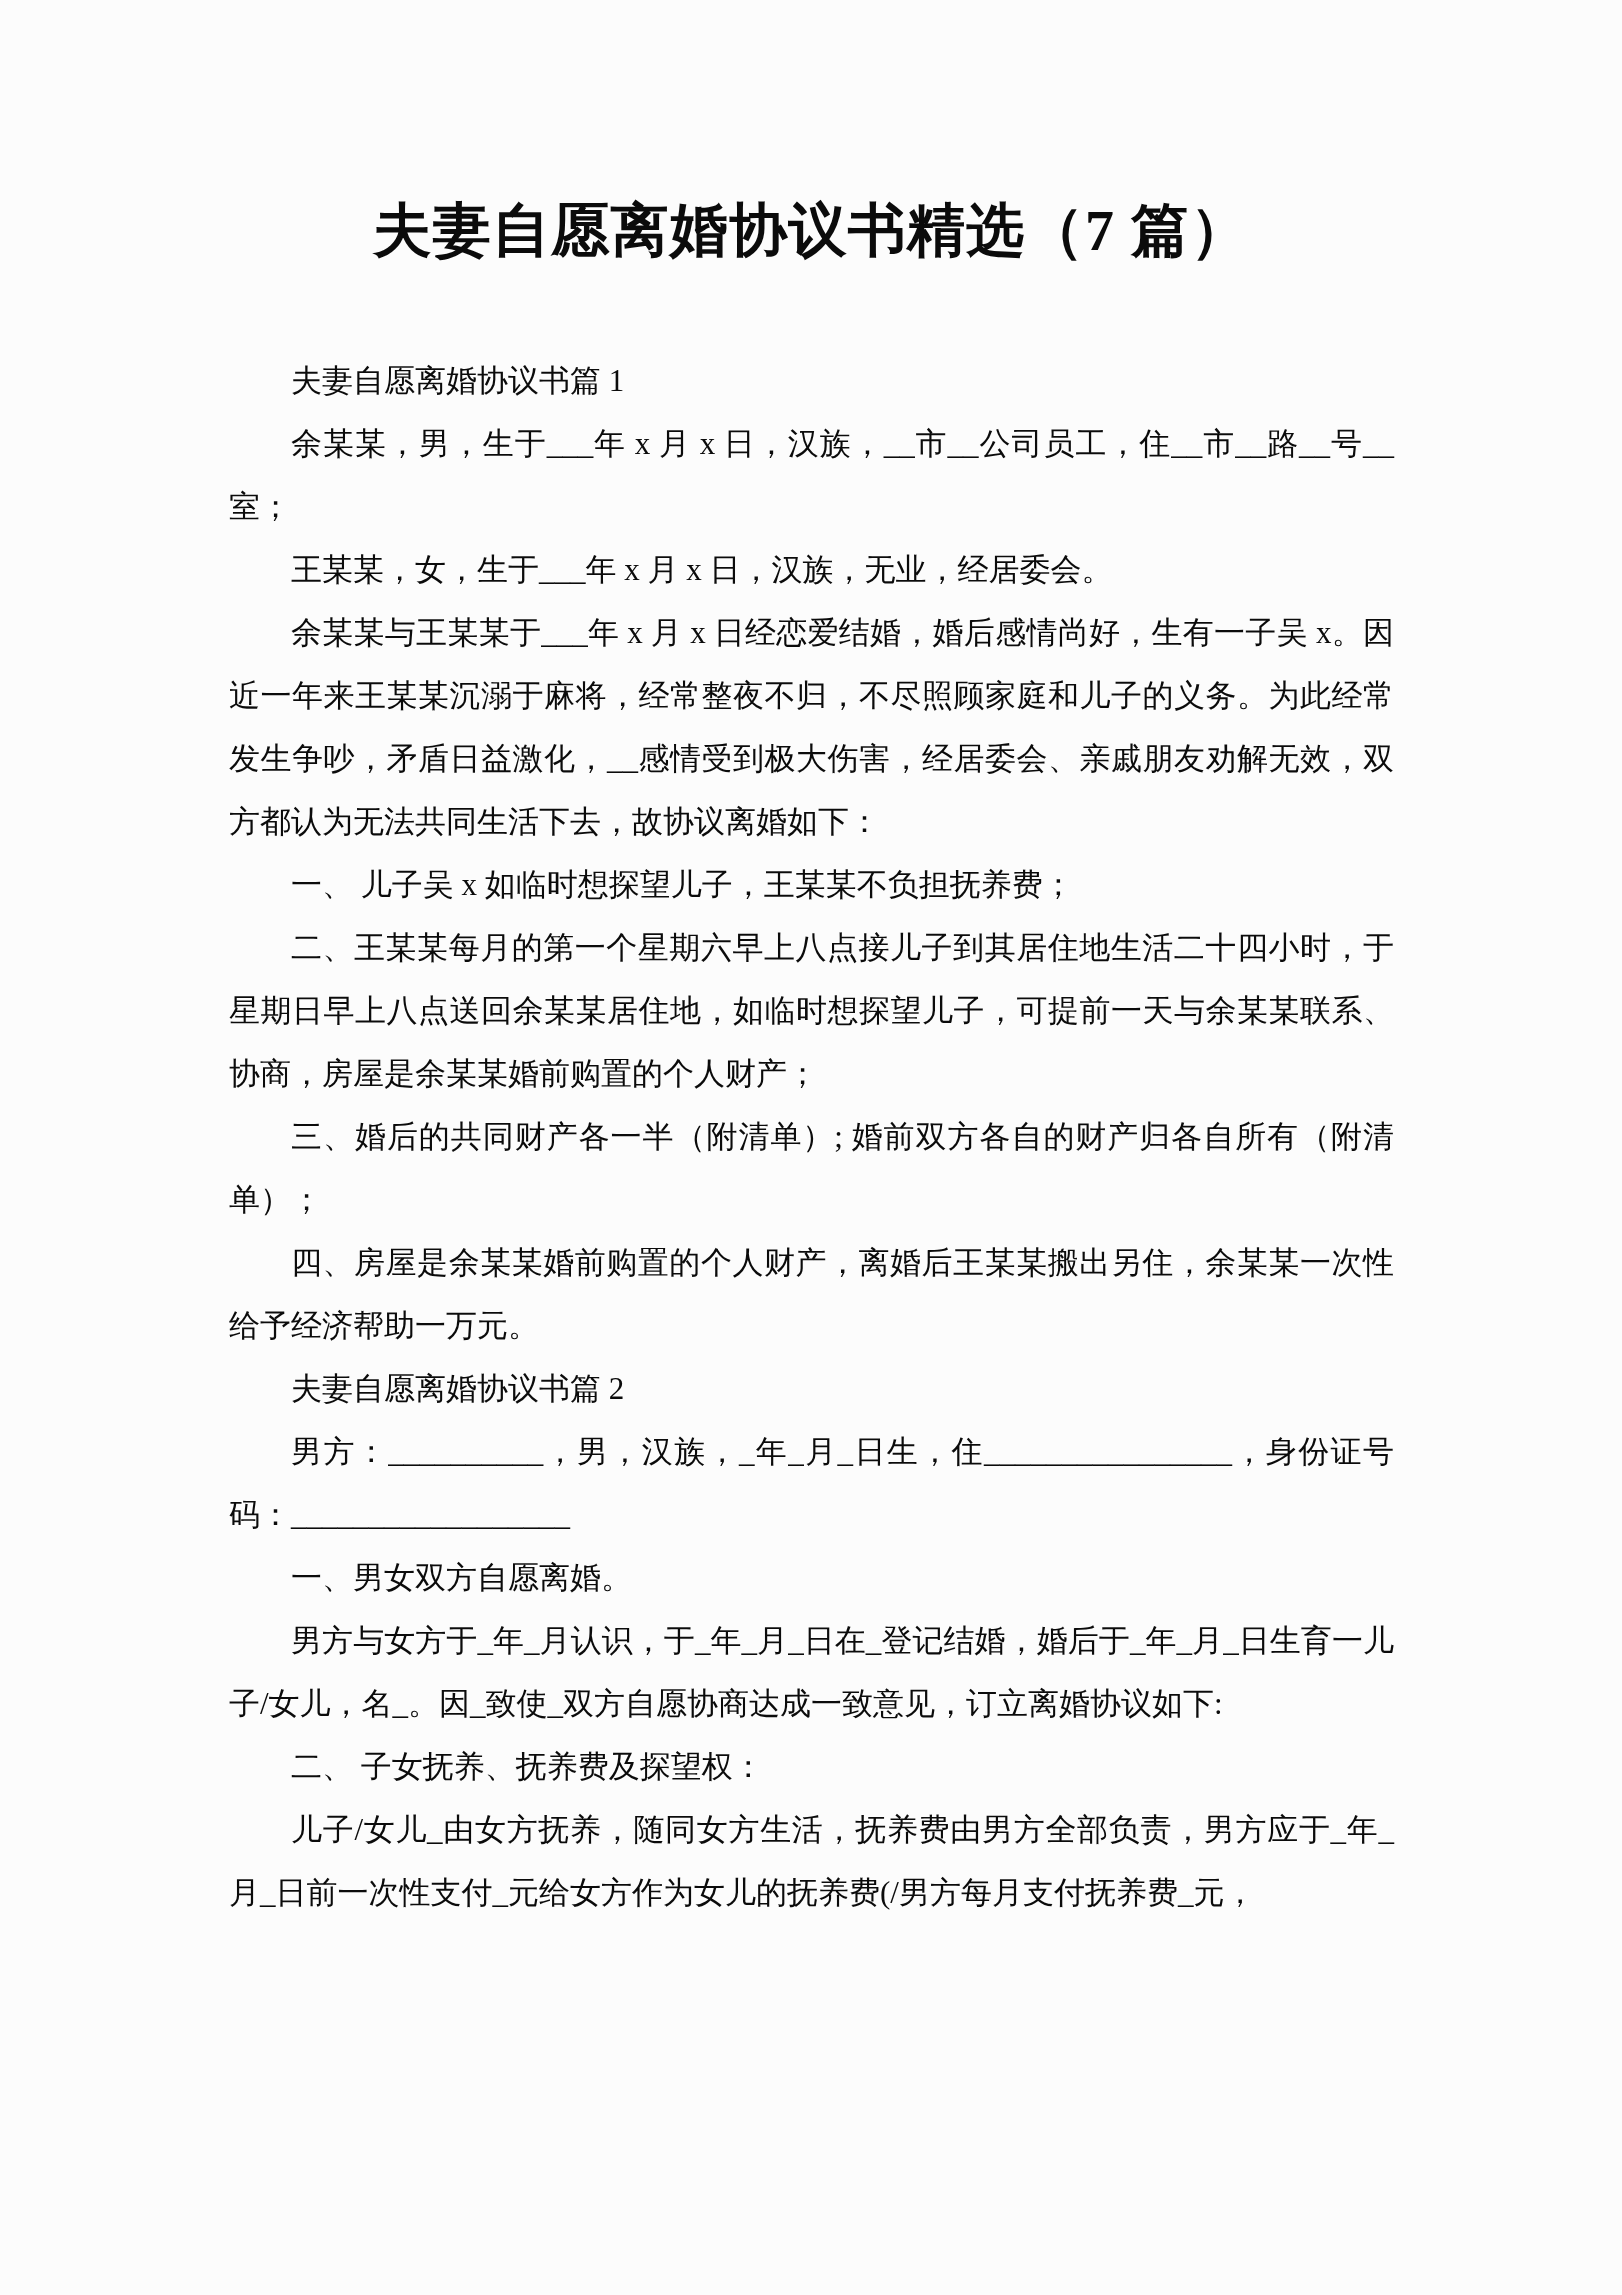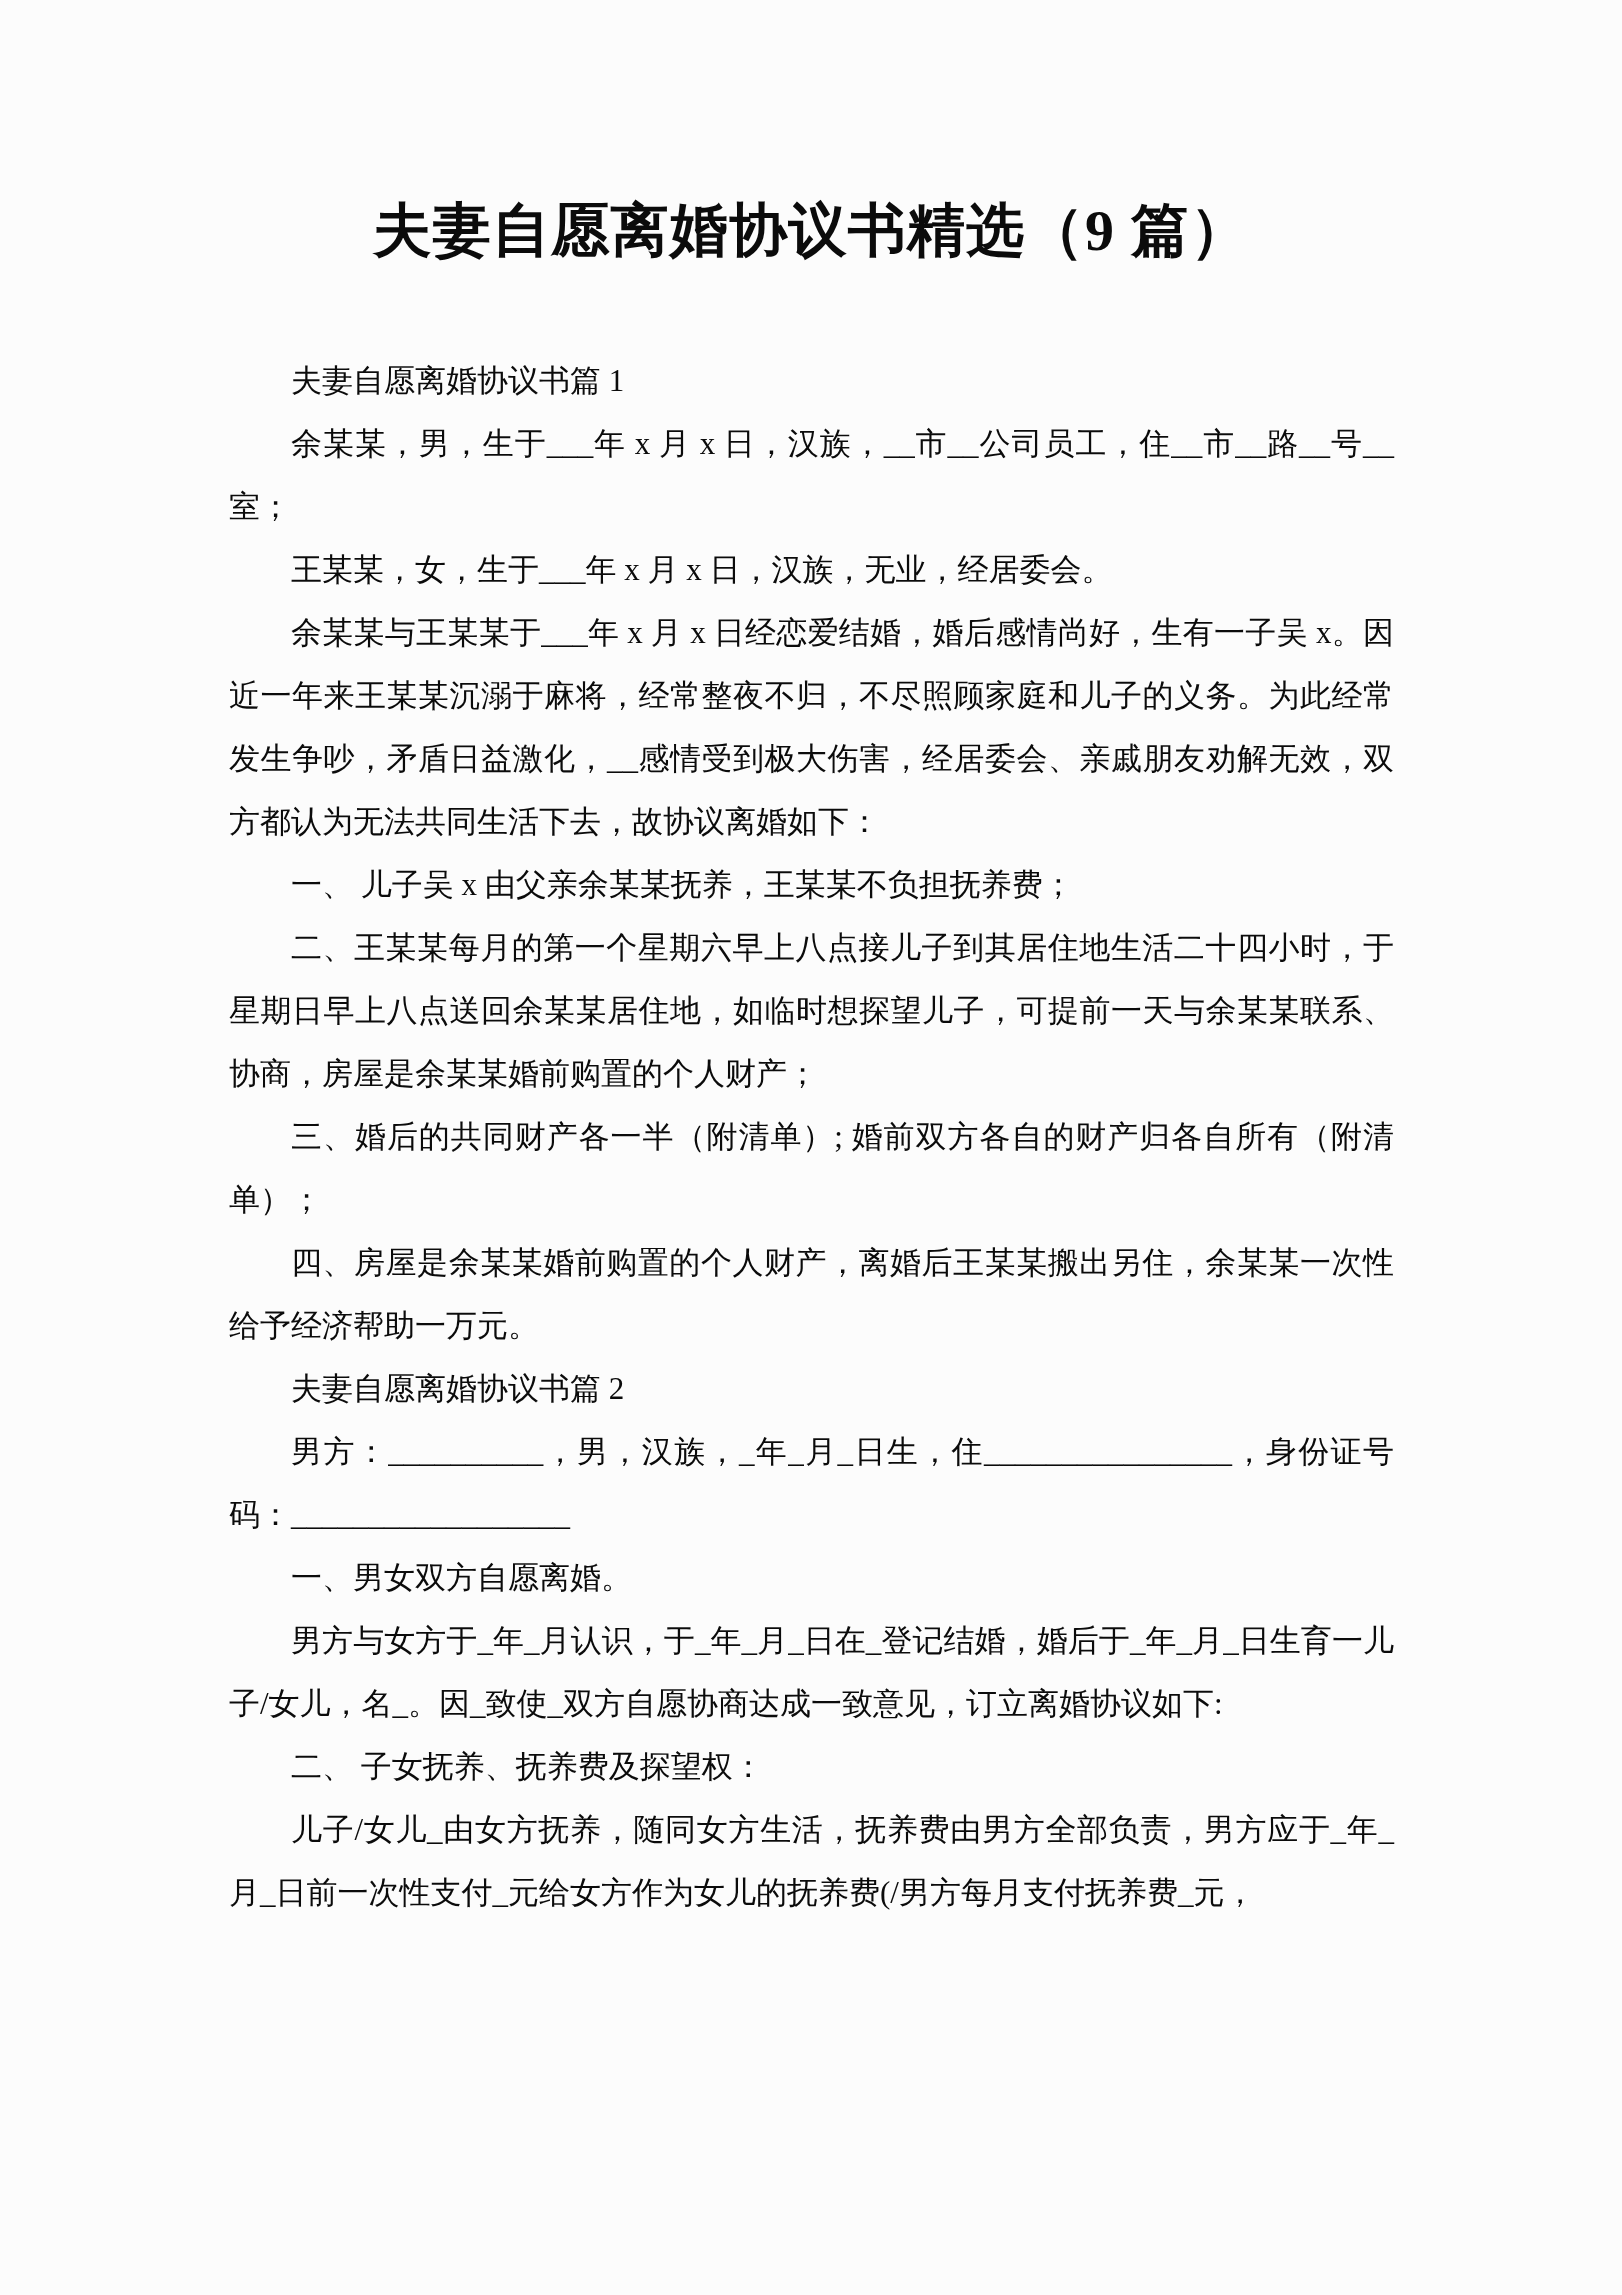--- a/index.html
+++ b/index.html
@@ -40,27 +40,27 @@
   .para {
     margin: 0;
     padding: 0;
     text-indent: 2em;
   }
 </style>
 </head>
 <body>
 
 <div class="page" style="background: rgb(252, 252, 252); color: rgb(11, 11, 11);">
-  <h1 class="doc-title">夫妻自愿离婚协议书精选（9 篇）</h1>
+  <h1 class="doc-title">夫妻自愿离婚协议书精选（7 篇）</h1>
   <div class="doc-body">
       <p class="para">夫妻自愿离婚协议书篇 1</p>
       <p class="para">余某某，男，生于___年 x 月 x 日，汉族，__市__公司员工，住__市__路__号__室；</p>
       <p class="para">王某某，女，生于___年 x 月 x 日，汉族，无业，经居委会。</p>
       <p class="para">余某某与王某某于___年 x 月 x 日经恋爱结婚，婚后感情尚好，生有一子吴 x。因近一年来王某某沉溺于麻将，经常整夜不归，不尽照顾家庭和儿子的义务。为此经常发生争吵，矛盾日益激化，__感情受到极大伤害，经居委会、亲戚朋友劝解无效，双方都认为无法共同生活下去，故协议离婚如下：</p>
-      <p class="para">一、 儿子吴 x 由父亲余某某抚养，王某某不负担抚养费；</p>
+      <p class="para">一、 儿子吴 x 如临时想探望儿子，王某某不负担抚养费；</p>
       <p class="para">二、王某某每月的第一个星期六早上八点接儿子到其居住地生活二十四小时，于星期日早上八点送回余某某居住地，如临时想探望儿子，可提前一天与余某某联系、协商，房屋是余某某婚前购置的个人财产；</p>
       <p class="para">三、婚后的共同财产各一半（附清单）; 婚前双方各自的财产归各自所有（附清单）；</p>
       <p class="para">四、房屋是余某某婚前购置的个人财产，离婚后王某某搬出另住，余某某一次性给予经济帮助一万元。</p>
       <p class="para">夫妻自愿离婚协议书篇 2</p>
       <p class="para">男方：__________，男，汉族，_年_月_日生，住________________，身份证号码：__________________</p>
       <p class="para">一、男女双方自愿离婚。</p>
       <p class="para">男方与女方于_年_月认识，于_年_月_日在_登记结婚，婚后于_年_月_日生育一儿子/女儿，名_。因_致使_双方自愿协商达成一致意见，订立离婚协议如下:</p>
       <p class="para">二、 子女抚养、抚养费及探望权：</p>
       <p class="para">儿子/女儿_由女方抚养，随同女方生活，抚养费由男方全部负责，男方应于_年_月_日前一次性支付_元给女方作为女儿的抚养费(/男方每月支付抚养费_元，</p>
     </div>

